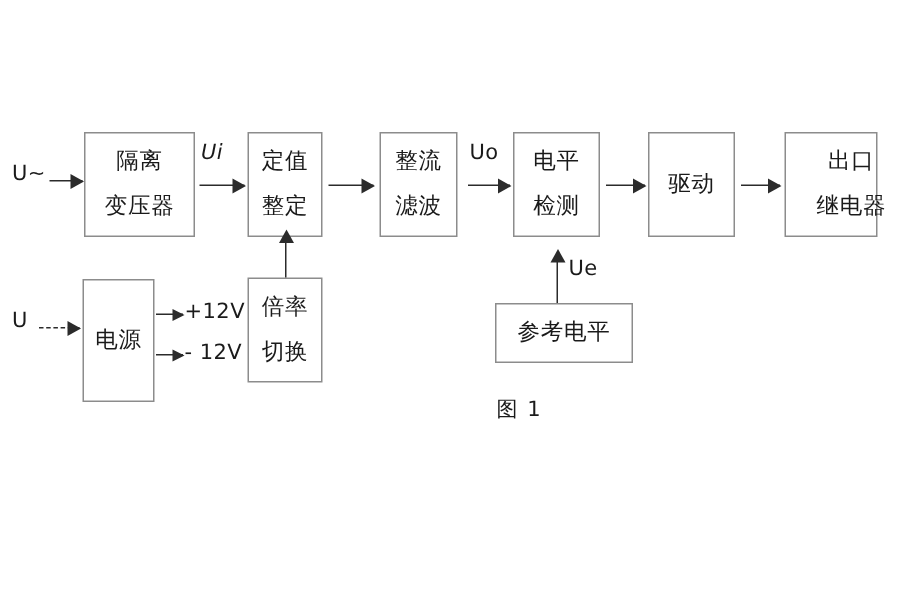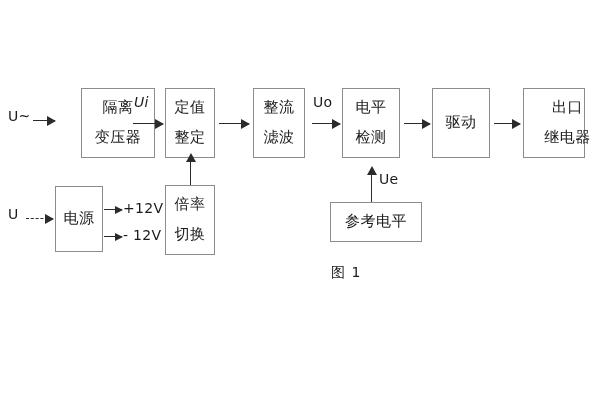--- a/index.html
+++ b/index.html
@@ -105,21 +105,21 @@
   }
 </style>
 </head>
 <body>
 
 <div id="canvas">
 
   <div class="lbl" style="left:8px; top:108px;">U~</div>
   <div class="arrow-h" style="left:33px; top:120px; width:22px;"></div>
 
-  <div class="box" style="left:56px; top:88px; width:74px; height:70px;margin-left:25px;">
+  <div class="box" style="left:56px; top:88px; width:74px; height:70px;">
     <div class="line">隔离</div>
     <div class="line">变压器</div>
   </div>
 
   <div class="lbl" style="left:134px; top:94px;font-style:italic;">Ui</div>
   <div class="arrow-h" style="left:133px; top:123px; width:30px;"></div>
 
   <div class="box" style="left:165px; top:88px; width:50px; height:70px;">
     <div class="line">定值</div>
     <div class="line">整定</div>
@@ -149,21 +149,21 @@
   <div class="arrow-h" style="left:494px; top:123px; width:26px;"></div>
 
   <div class="box" style="left:523px; top:88px; width:62px; height:70px;padding-left:27px;">
     <div class="line">出口</div>
     <div class="line">继电器</div>
   </div>
 
   <div class="lbl" style="left:8px; top:206px;">U</div>
   <div class="arrow-h dashed" style="left:26px; top:218px; width:27px;"></div>
 
-  <div class="box single" style="left:55px; top:186px; width:48px; height:66px;">
+  <div class="box single" style="left:55px; top:186px; width:48px; height:82px;">
     <div class="line">电源</div>
   </div>
 
   <div class="arrow-s" style="left:104px; top:209px; width:18px;"></div>
   <div class="lbl" style="left:123px; top:200px; font-size:14px;">+12V</div>
 
   <div class="arrow-s" style="left:104px; top:236px; width:18px;"></div>
   <div class="lbl" style="left:123px; top:227px; font-size:14px;">- 12V</div>
 
   <div class="box" style="left:165px; top:185px; width:50px; height:70px;">

